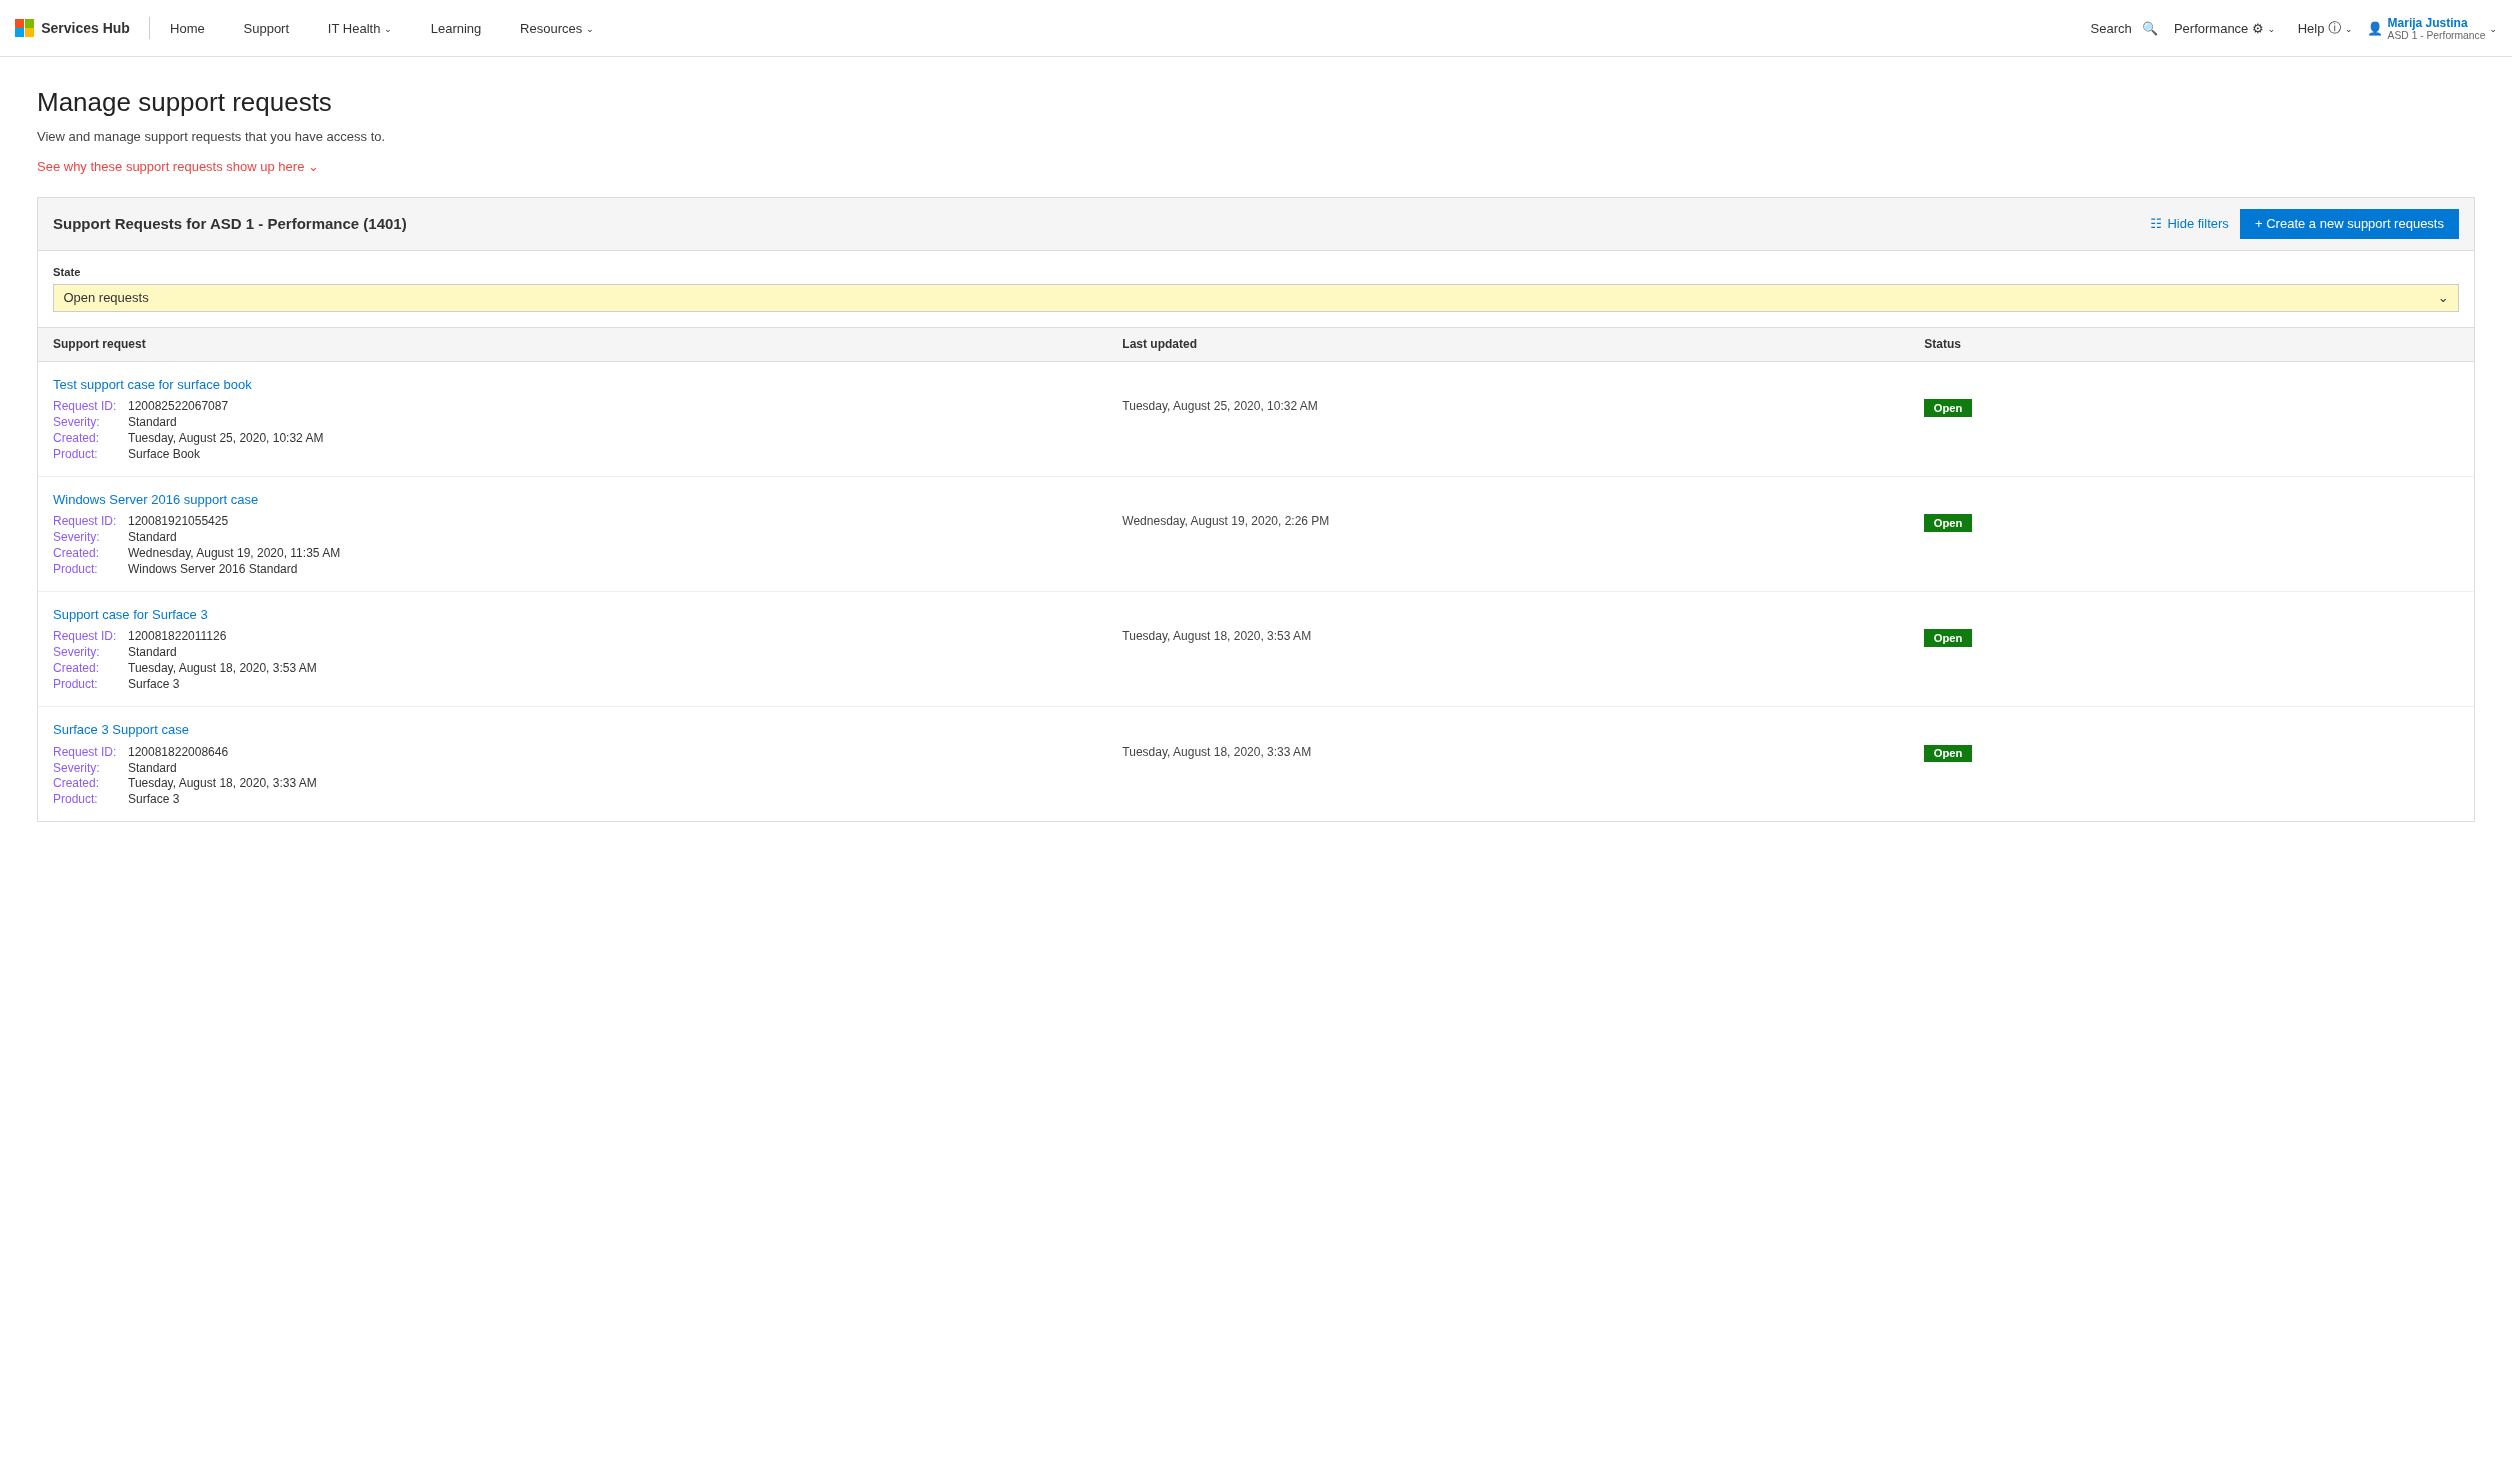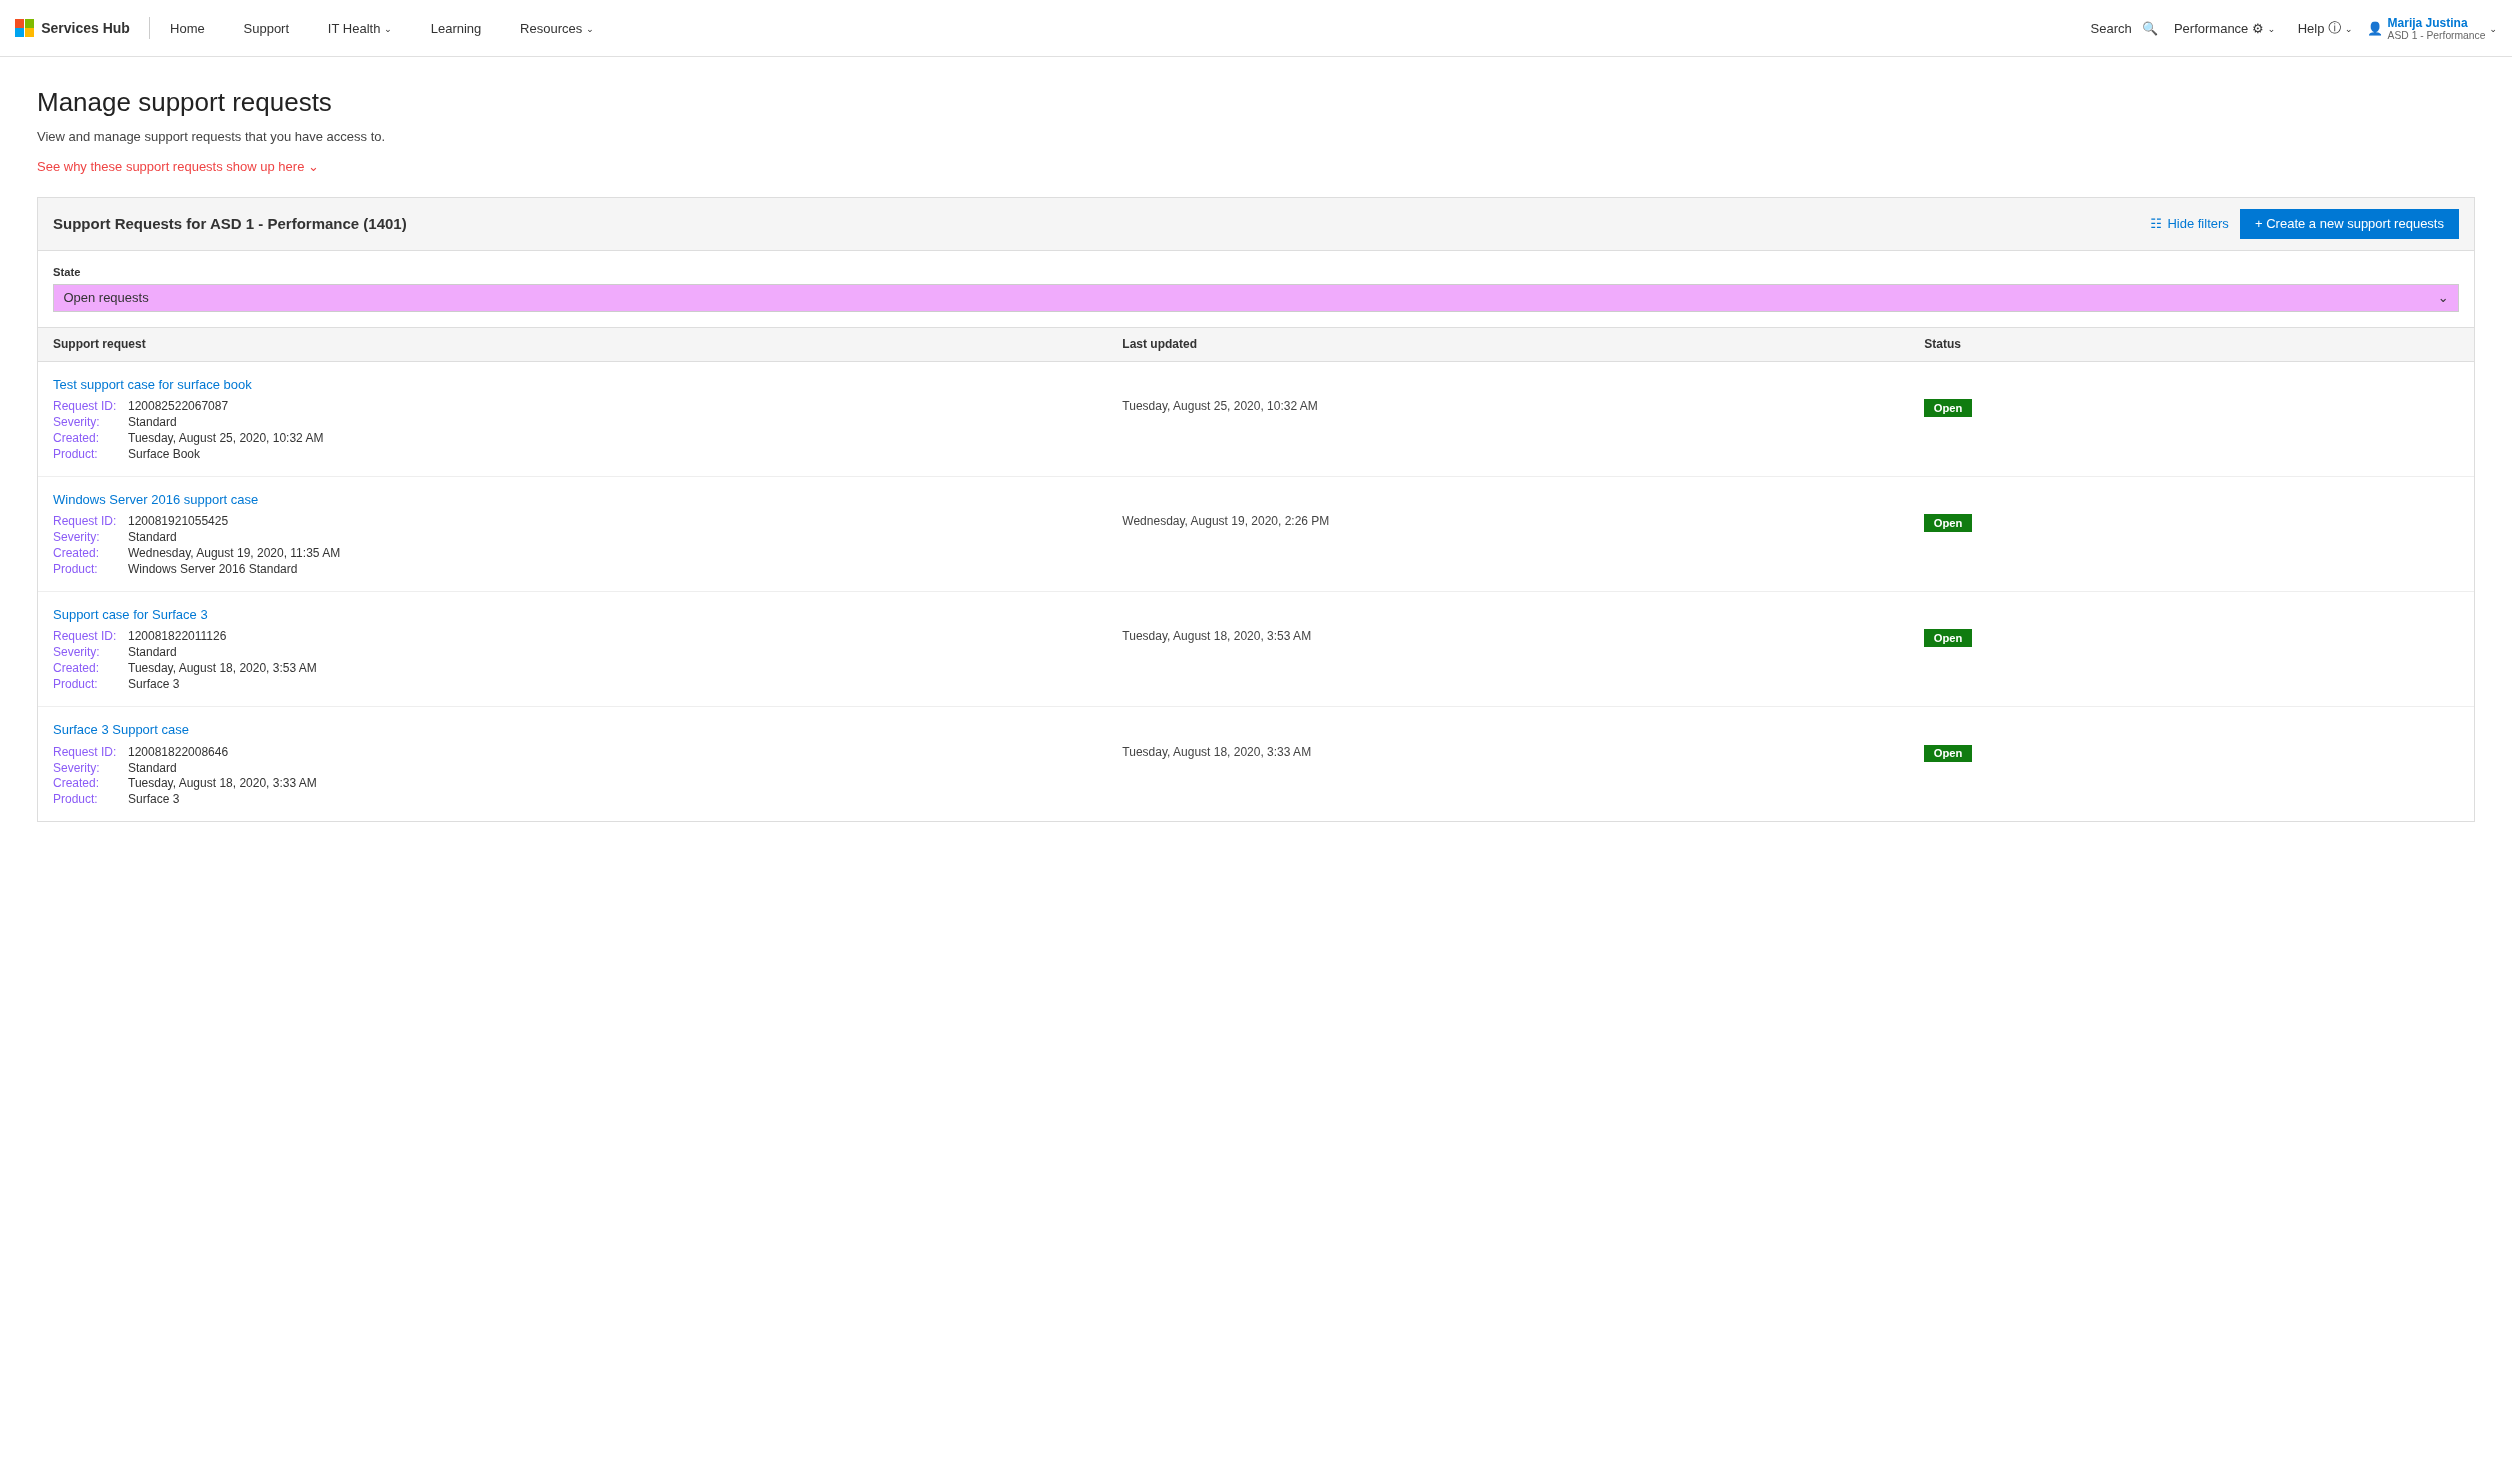--- a/index.html
+++ b/index.html
@@ -30,21 +30,21 @@
     .panel { border: 0.9px solid #ddd; }
     .panel-header { background: #f5f5f5; display: flex; align-items: center; justify-content: space-between; padding: 11.2px 15px; border-bottom: 0.9px solid #ddd; }
     .panel-title { font-size: 15px; font-weight: 600; color: #333; }
     .panel-header-actions { display: flex; align-items: center; gap: 11.2px; }
     .hide-filters-btn { display: flex; align-items: center; gap: 5.6px; color: #0078d4; font-size: 13px; cursor: pointer; background: none; border: none; }
     .create-btn { background: #0078d4; color: #fff; font-size: 13px; padding: 7.5px 15px; border: none; cursor: pointer; display: flex; align-items: center; gap: 5.6px; }
 
     
     .filters-section { padding: 15px; border-bottom: 0.9px solid #ddd; }
     .filter-label { font-size: 11.2px; font-weight: 600; color: #333; margin-bottom: 5.6px; }
-    .filter-select { display: flex; align-items: center; border: 0.9px solid #ccc; padding: 5.6px 9.4px; cursor: pointer; background: #f0abfc; min-width: 131px; font-size: 13px; justify-content: space-between; }
+    .filter-select { display: flex; align-items: center; border: 0.9px solid #ccc; padding: 5.6px 9.4px; cursor: pointer; background: #fef9c3; min-width: 131px; font-size: 13px; justify-content: space-between; }
 
     
     .table-header { display: grid; grid-template-columns: 2fr 1.5fr 1fr; background: #f5f5f5; border-bottom: 0.9px solid #ddd; padding: 9.4px 15px; }
     .col-header { font-size: 12px; font-weight: 600; color: #333; }
 
     
     .request-row { padding: 15px 15px; border-bottom: 0.9px solid #eee; }
     .request-row:last-child { border-bottom: none; }
     .request-grid { display: grid; grid-template-columns: 2fr 1.5fr 1fr; align-items: start; }
     .request-title { color: #0078d4; font-size: 13px; cursor: pointer; text-decoration: none; font-weight: 400; margin-bottom: 7.5px; display: block; }

